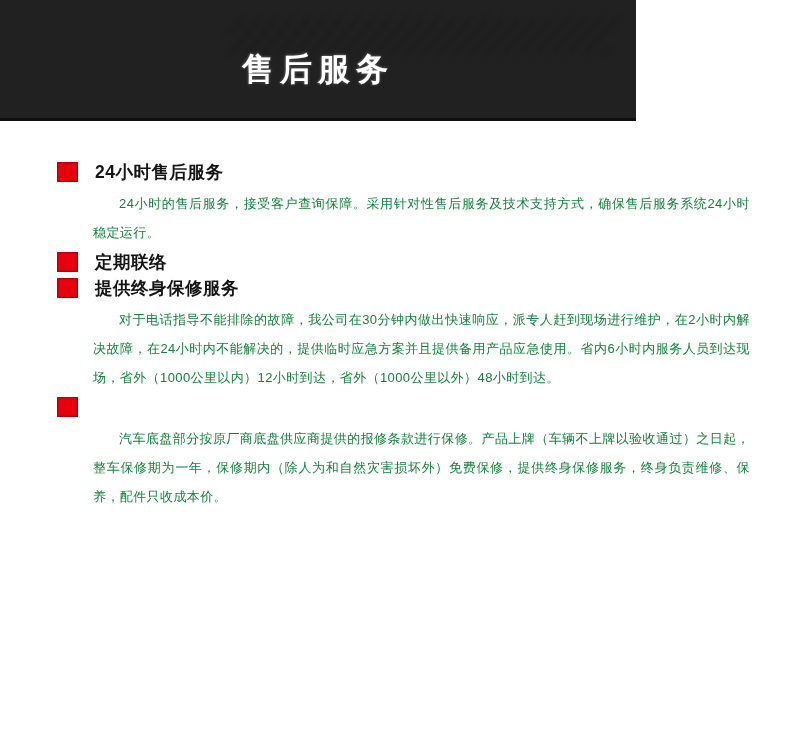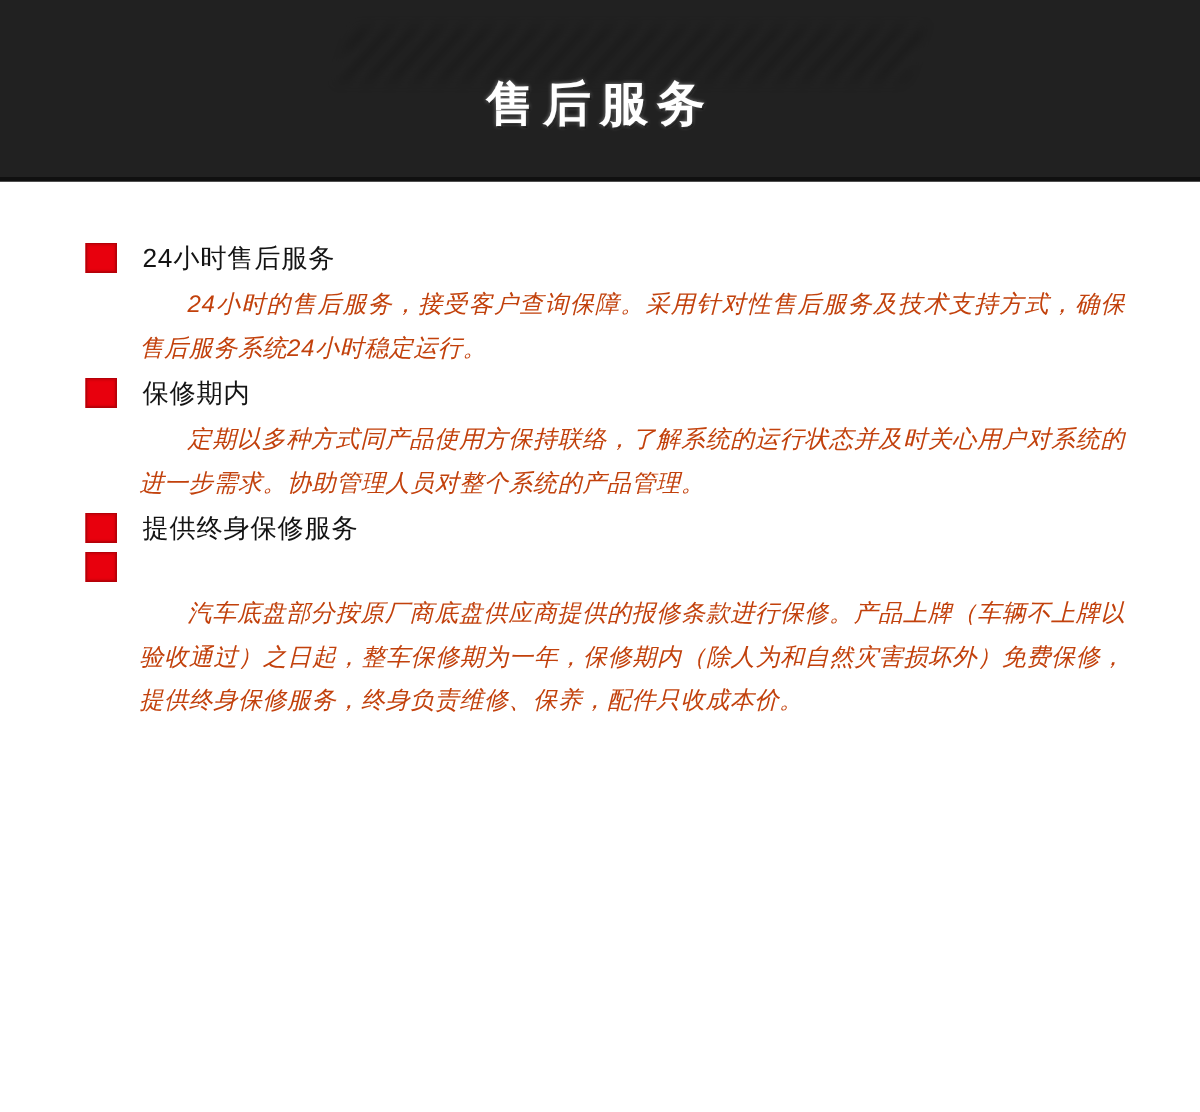--- a/index.html
+++ b/index.html
@@ -6,21 +6,21 @@
   html, body {
     width: 800px;
     height: 741px;
     background: #ffffff;
     overflow: hidden;
     font-family: "Liberation Sans", "DejaVu Sans", sans-serif;
   }
   
   .banner {
     position: relative;
-    width: 800px;
+    width: 636px;
     height: 121px;
     background: #212121;
     border-bottom: 3px solid #101010;
     display: flex;
     align-items: center;
     justify-content: center;
     overflow: hidden;
   }
   .banner-watermark {
     position: absolute;
@@ -61,34 +61,33 @@
     width: 21px;
     height: 20px;
     background: #e8000d;
     border: 1px solid #b50008;
     box-shadow: inset 0 0 2px rgba(120,0,0,0.5);
     flex: 0 0 auto;
   }
   .heading-text {
     margin-left: 17px;
     font-size: 17.5px;
-    font-weight: normal;
+    font-weight: bold;
     color: #141414;
     letter-spacing: 0.5px;
   }
   .para {
     margin: 6px 0 4px 36px;
     width: 657px;
-    font-size: 16px;
+    font-size: 13px;
     line-height: 29px;
     letter-spacing: 0.4px;
     text-indent: 2em;
     text-align: justify;
-    color: #c2410c;
-    font-style: italic;
+    color: #15803d;
   }
 </style>
 </head>
 <body>
 
 <header class="banner">
   <div class="banner-watermark"></div>
   <h1 class="banner-title">售后服务</h1>
 </header>
 
@@ -98,30 +97,30 @@
     <div class="heading-row">
       <span class="bullet"></span>
       <h2 class="heading-text">24小时售后服务</h2>
     </div>
     <p class="para">24小时的售后服务，接受客户查询保障。采用针对性售后服务及技术支持方式，确保售后服务系统24小时稳定运行。</p>
   </section>
 
   <section>
     <div class="heading-row">
       <span class="bullet"></span>
-      <h2 class="heading-text">保修期内</h2>
+      <h2 class="heading-text">定期联络</h2>
     </div>
-    <p class="para">定期以多种方式同产品使用方保持联络，了解系统的运行状态并及时关心用户对系统的进一步需求。协助管理人员对整个系统的产品管理。</p>
   </section>
 
   <section>
     <div class="heading-row">
       <span class="bullet"></span>
       <h2 class="heading-text">提供终身保修服务</h2>
     </div>
+    <p class="para">对于电话指导不能排除的故障，我公司在30分钟内做出快速响应，派专人赶到现场进行维护，在2小时内解决故障，在24小时内不能解决的，提供临时应急方案并且提供备用产品应急使用。省内6小时内服务人员到达现场，省外（1000公里以内）12小时到达，省外（1000公里以外）48小时到达。</p>
   </section>
 
   <section>
     <div class="heading-row">
       <span class="bullet"></span>
     </div>
     <p class="para">汽车底盘部分按原厂商底盘供应商提供的报修条款进行保修。产品上牌（车辆不上牌以验收通过）之日起，整车保修期为一年，保修期内（除人为和自然灾害损坏外）免费保修，提供终身保修服务，终身负责维修、保养，配件只收成本价。</p>
   </section>
 
 </main>

